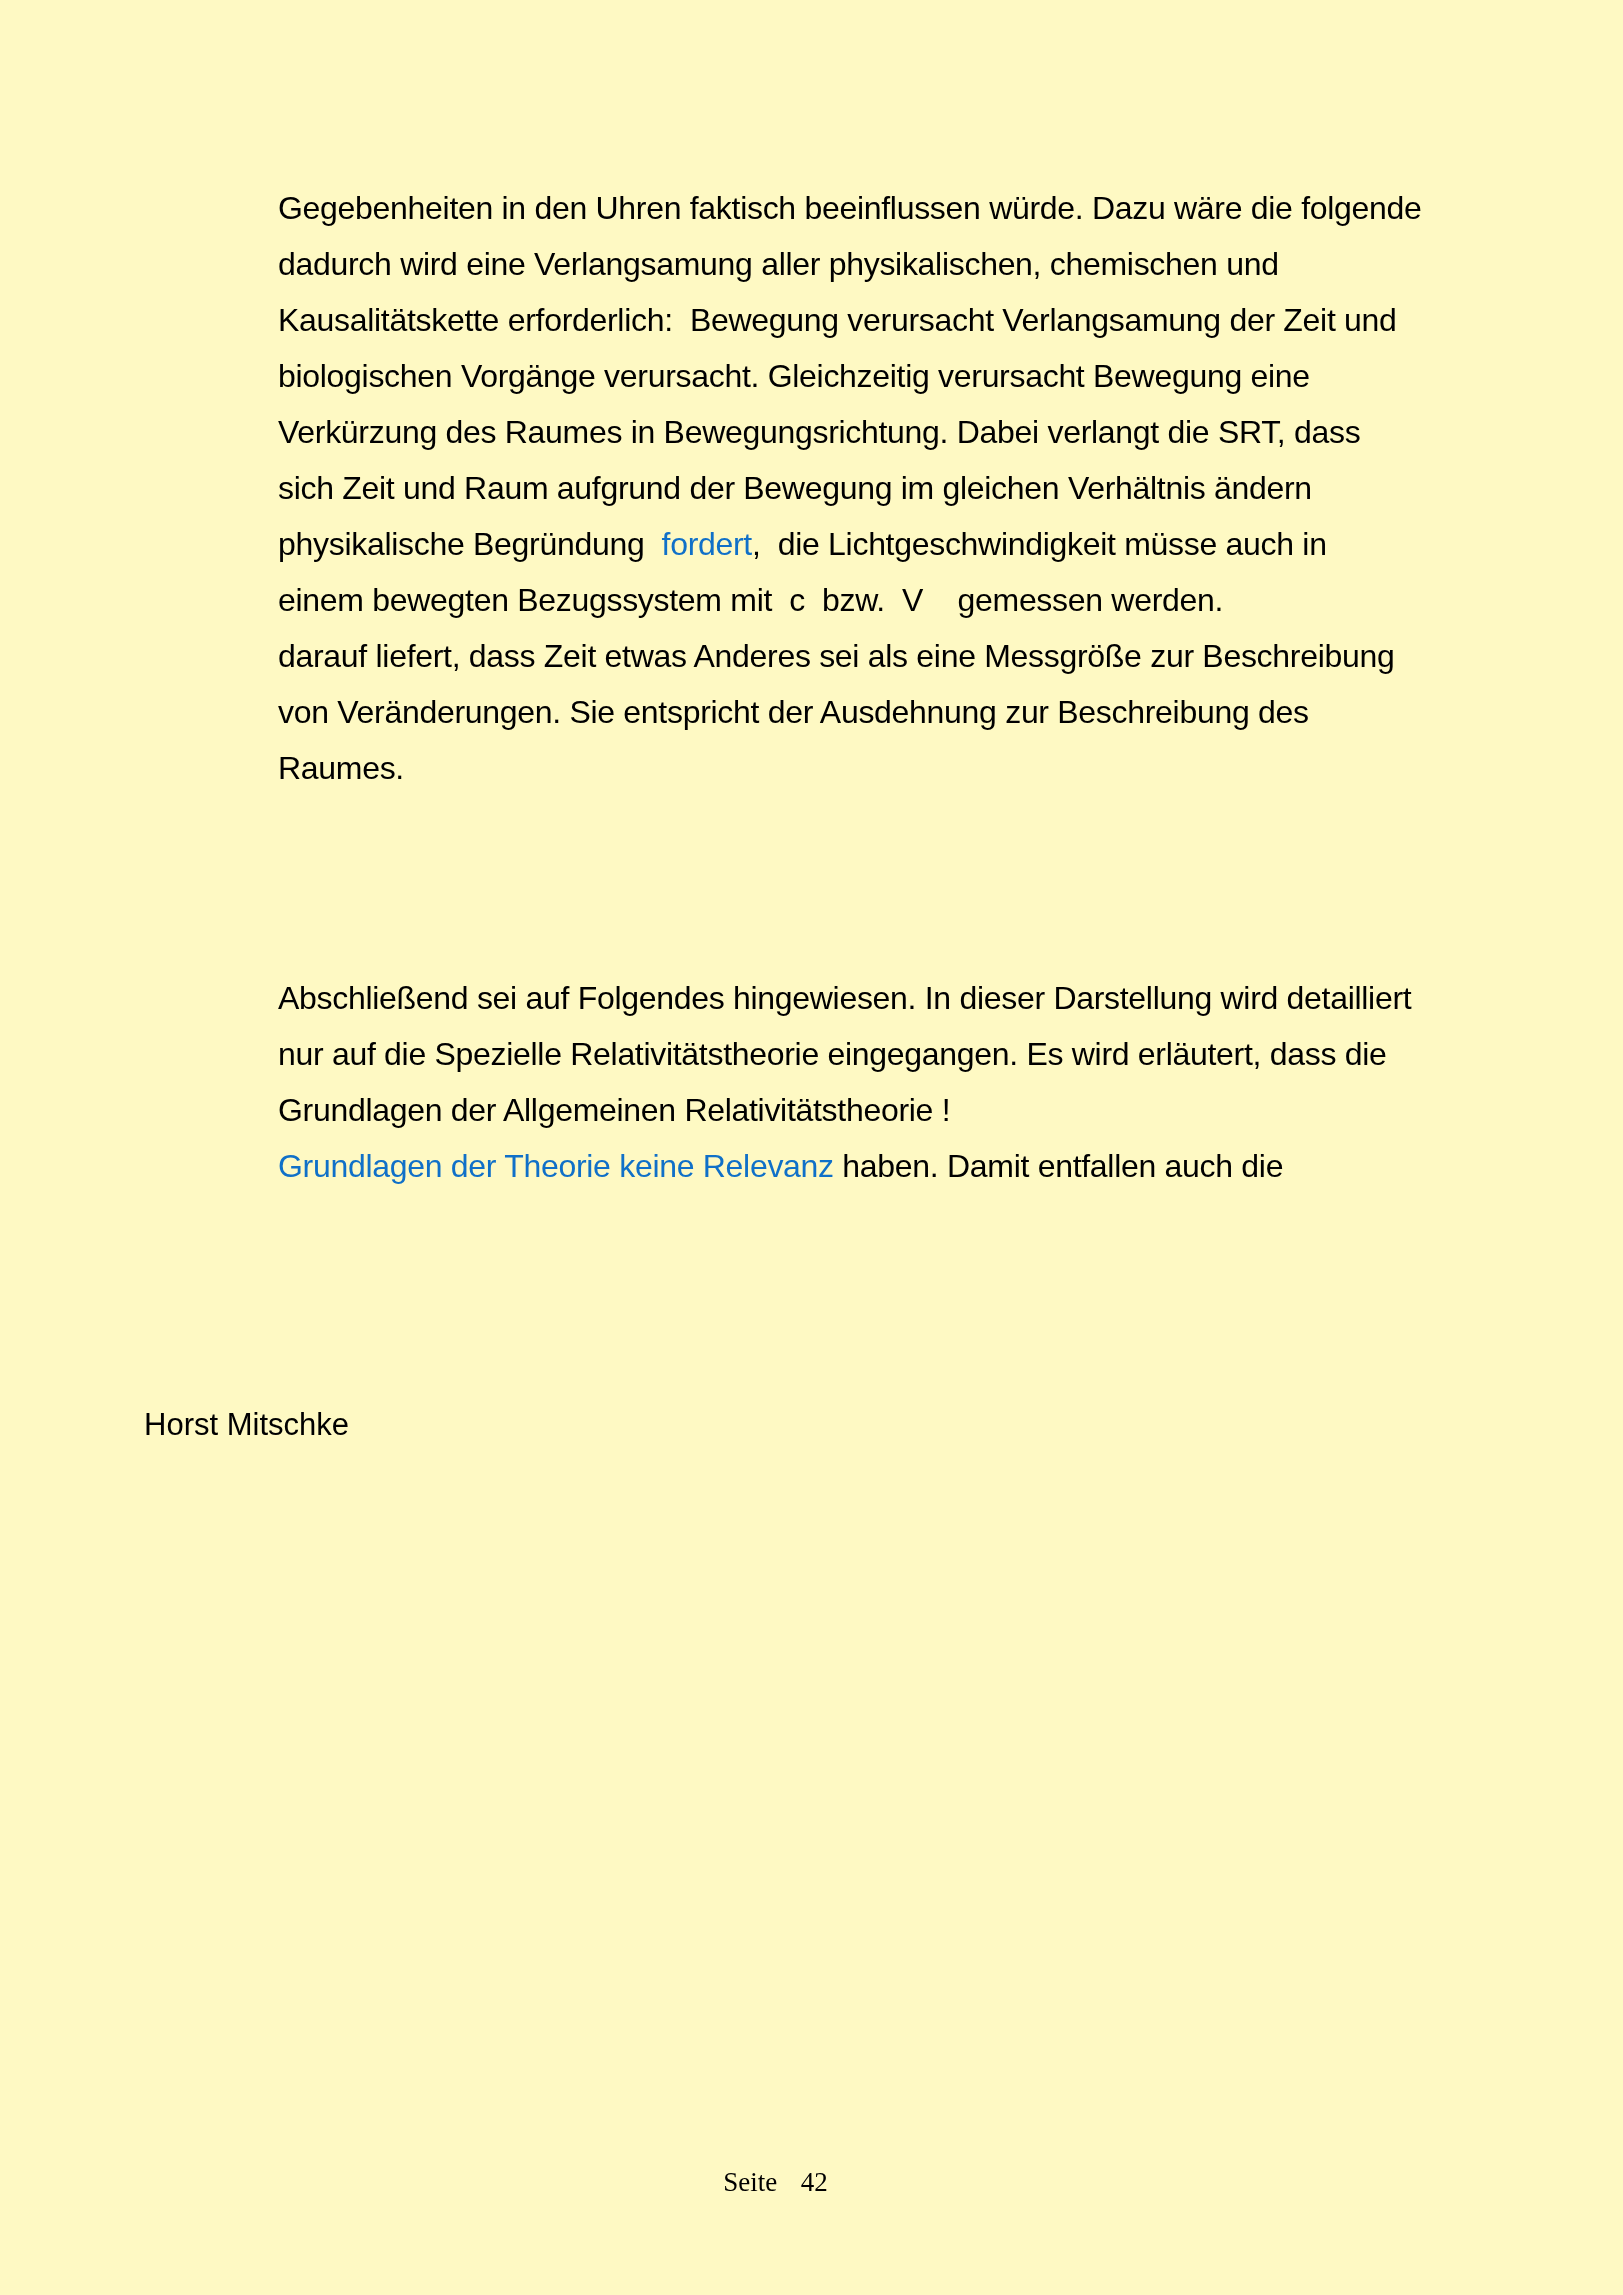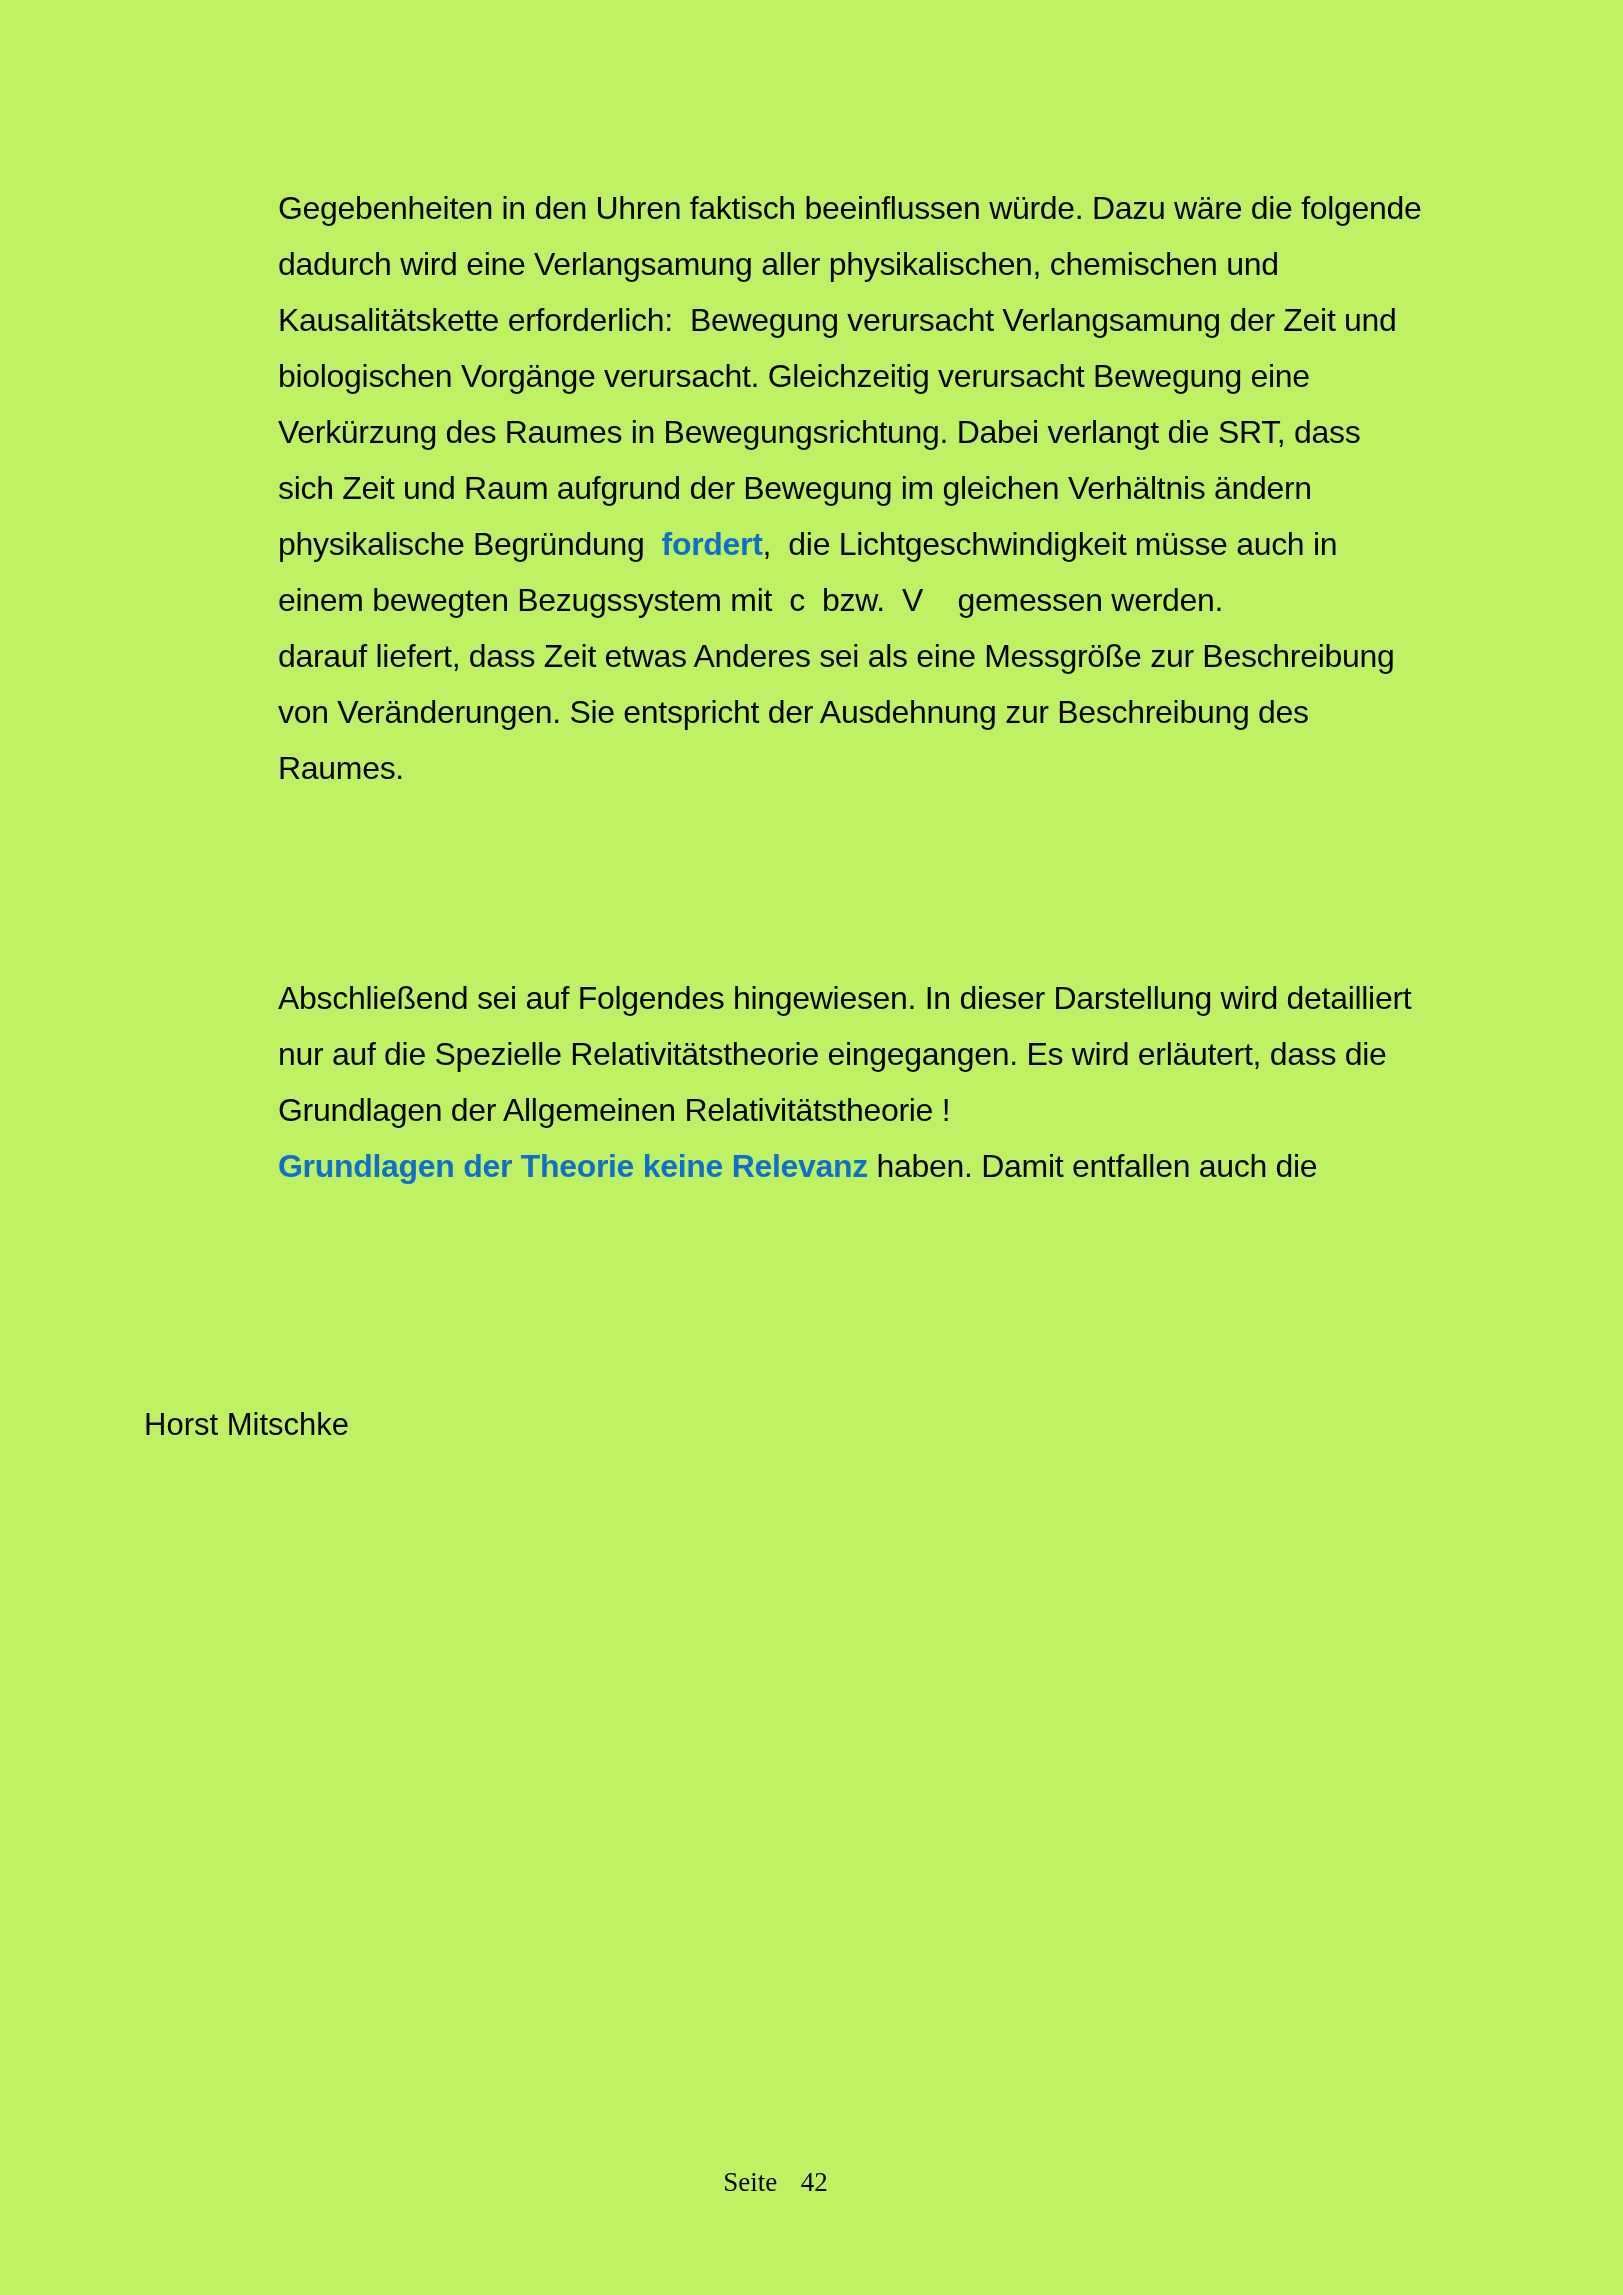--- a/index.html
+++ b/index.html
@@ -1,34 +1,34 @@
 <!DOCTYPE html>
 <html style="--accent-blue: #1070c8;font-size:10.5px"><head>
 <meta charset="utf-8">
 <style>
   html,body { margin:0; padding:0; background:#ffffff; }
   .page {
     position:relative;
     width:1624px;
     height:2295px;
-    background:#bef264;
+    background:#fef9c3;
     overflow:hidden;
     font-family:"Liberation Sans", sans-serif;
     color:#000000;
   }
   .textblock {
     position:absolute;
     font-size:32px;
     line-height:56px;
     letter-spacing:-0.3px;
   }
   .line { white-space:pre; }
   .blue-bold {
     color:var(--accent-blue,#1070c8);
-    font-weight:bold;
+    font-weight:normal;
     text-align:right;
   }
   #para-main    { left:278px; top:180px;  }
   #para-closing { left:278px; top:970px; }
   #signature {
     position:absolute;
     left:144px; top:1397px;
     font-size:31px;
     line-height:56px;
     white-space:pre;

